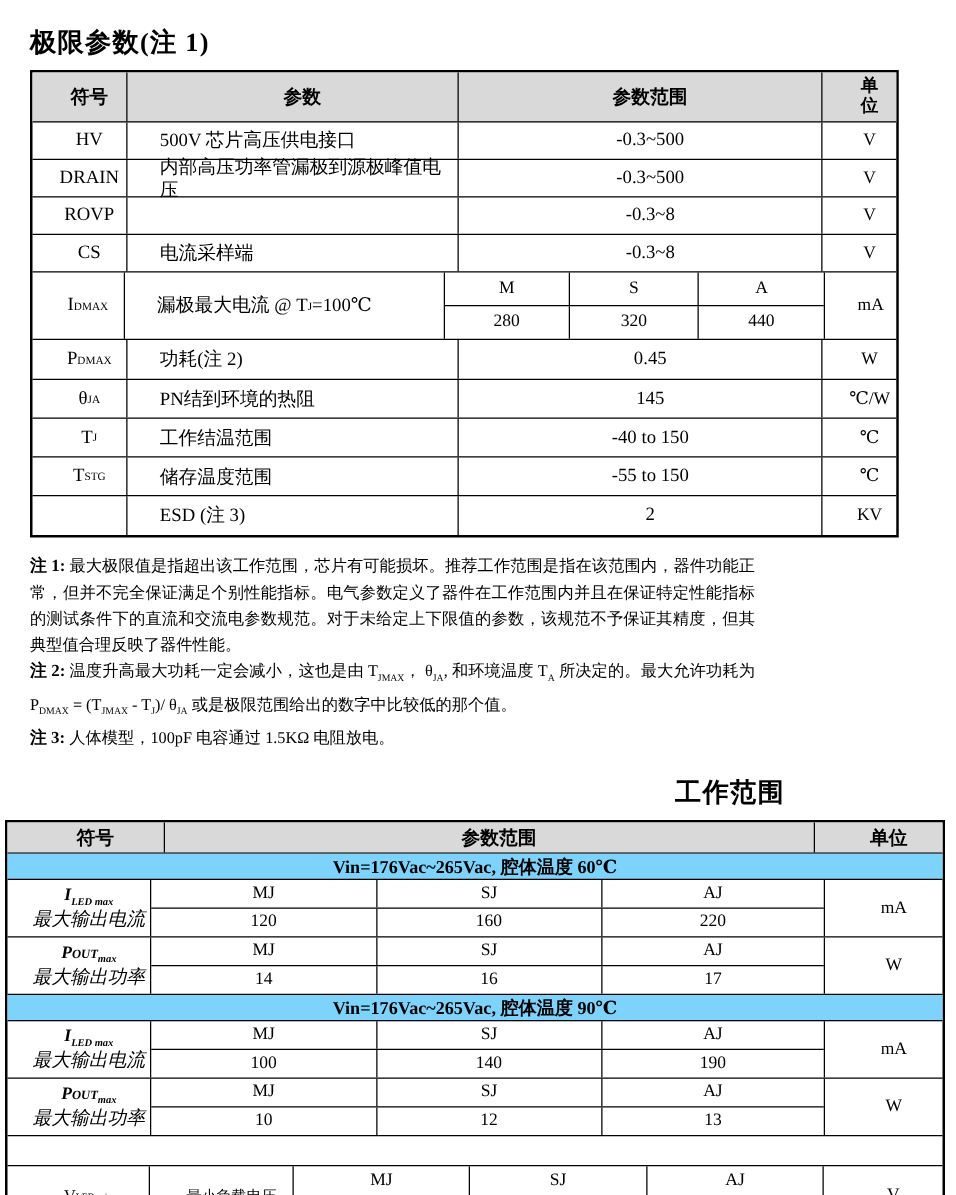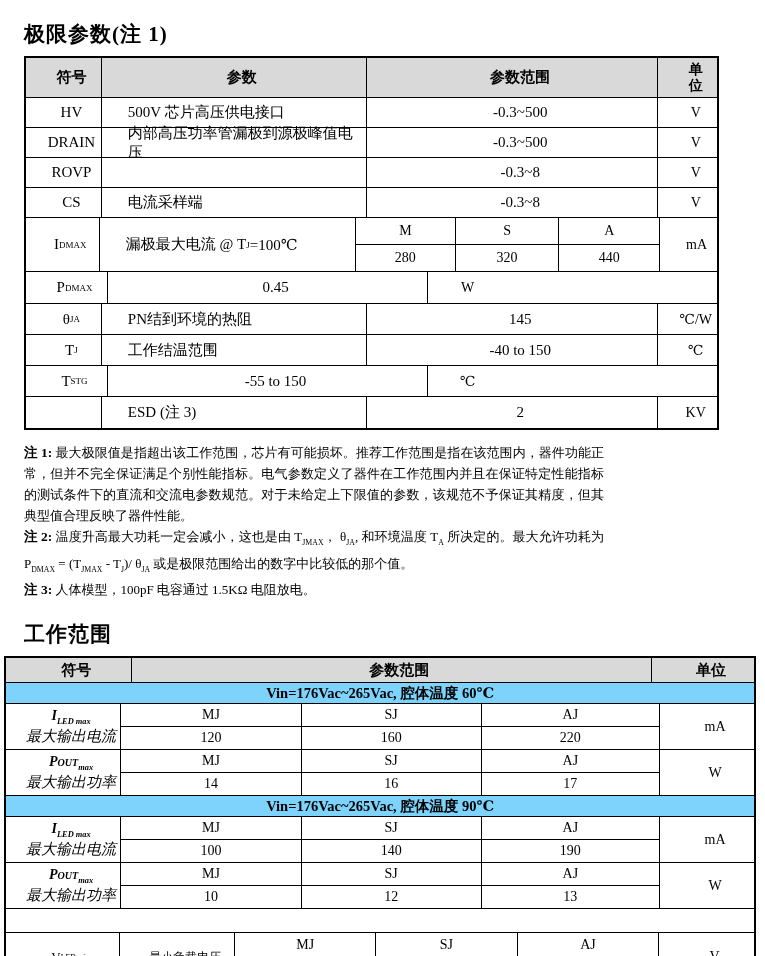--- a/index.html
+++ b/index.html
@@ -151,20 +151,21 @@
         </div>
       </div>
       <div class="td c-unit last">mA</div>
     </div>
 
     <div class="tr r32">
       <div class="td c-sym">
           <span>P</span>
           <sub>DMAX</sub>
         </div>
+      <div class="td c-par left">功耗(注 2)</div>
       <div class="td c-rng">0.45</div>
       <div class="td c-unit last">W</div>
     </div>
 
     <div class="tr r31">
       <div class="td c-sym">
           <span>θ</span>
           <sub>JA</sub>
         </div>
       <div class="td c-par left">PN结到环境的热阻</div>
@@ -180,39 +181,40 @@
       <div class="td c-par left">工作结温范围</div>
       <div class="td c-rng">-40 to 150</div>
       <div class="td c-unit last">℃</div>
     </div>
 
     <div class="tr r31">
       <div class="td c-sym">
           <span>T</span>
           <sub>STG</sub>
         </div>
+      <div class="td c-par left">储存温度范围</div>
       <div class="td c-rng">-55 to 150</div>
       <div class="td c-unit last">℃</div>
     </div>
 
     <div class="tr r31">
       <div class="td c-sym"></div>
       <div class="td c-par left">ESD (注 3)</div>
       <div class="td c-rng">2</div>
       <div class="td c-unit last">KV</div>
     </div>
   </div>
 
   <div class="notes">
     <p><b>注 1:</b><span><span> 最大极限值是指超出该工作范围，芯片有可能损坏。推荐工作范围是指在该范围内，器件功能正常，但并不完全保证满足个别性能指标。电气参数定义了器件在工作范围内并且在保证特定性能指标的测试条件下的直流和交流电参数规范。对于未给定上下限值的参数，该规范不予保证其精度，但其典型值合理反映了器件性能。</span></span></p>
     <p><b>注 2:</b><span><span> 温度升高最大功耗一定会减小，这也是由 T</span><sub>JMAX</sub><span>， θ</span><sub>JA</sub><span>, 和环境温度 T</span><sub>A</sub><span> 所决定的。最大允许功耗为 P</span><sub>DMAX</sub><span> = (T</span><sub>JMAX</sub><span> - T</span><sub>J</sub><span>)/ θ</span><sub>JA</sub><span> 或是极限范围给出的数字中比较低的那个值。</span></span></p>
     <p><b>注 3:</b><span><span> 人体模型，100pF 电容通过 1.5KΩ 电阻放电。</span></span></p>
   </div>
 
-  <h1 class="sec-title" style="margin-top:20px;">工作范围</h1>
+  <h1 class="sec-title" style="margin-top:20px;text-align:right;">工作范围</h1>
 
   <div class="t2">
     <div class="tr hdr">
       <div class="td h-sym">符号</div>
       <div class="td h-rng">参数范围</div>
       <div class="td h-unit last">单位</div>
     </div>
 
     <div class="tr band">
       <div class="bcell">Vin=176Vac~265Vac, 腔体温度 60℃</div>

